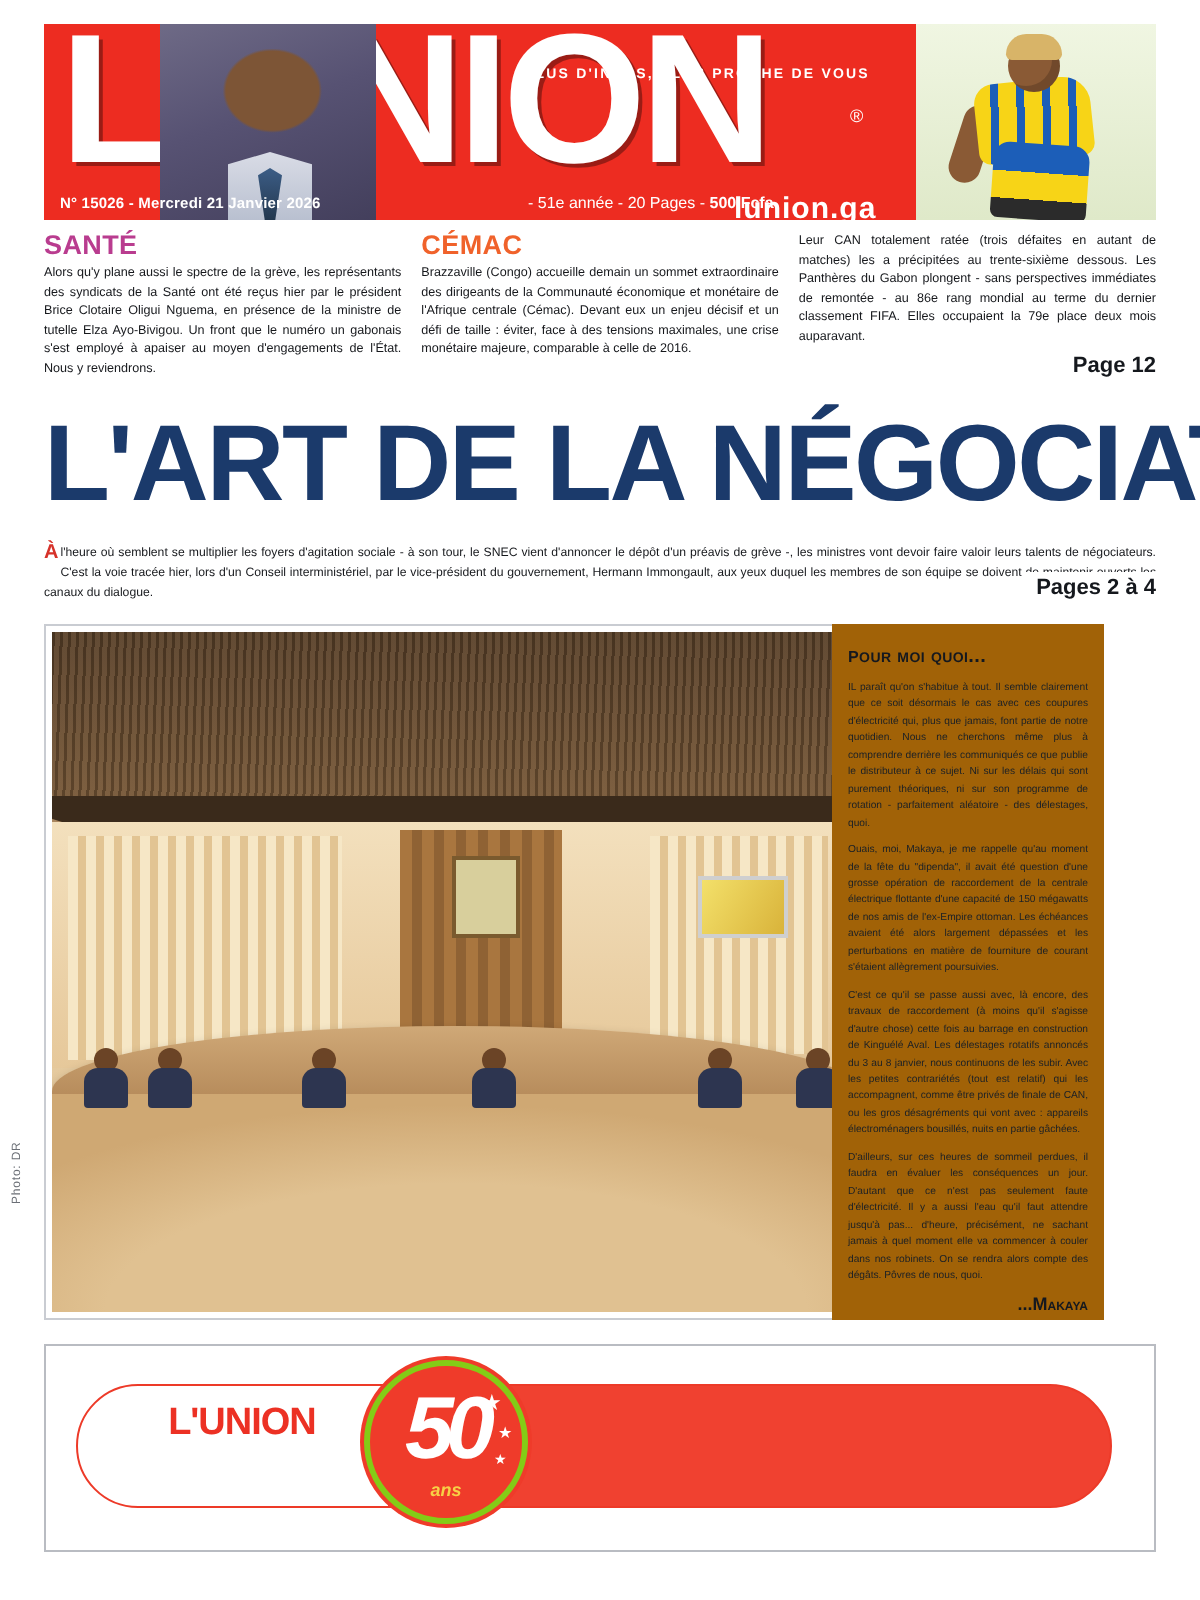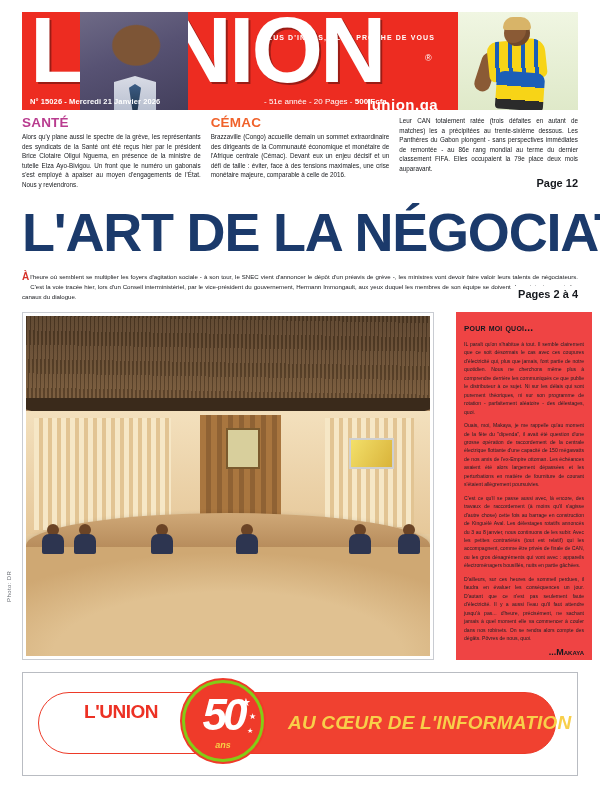--- a/index.html
+++ b/index.html
@@ -311,23 +311,23 @@
     color: #6b6f76;
     letter-spacing: .4px;
     transform: rotate(-90deg);
     transform-origin: left bottom;
     white-space: nowrap;
   }
 
   
   .opinion {
     position: absolute;
-    left: 456px; top: 312px;
+    left: 416px; top: 312px;
     width: 136px; height: 348px;
-    background: #ef4444;
+    background: #a16207;
     padding: 8px 8px 6px 8px;
     overflow: hidden;
   }
   .opinion-title {
     font-size: 10px;
     font-weight: bold;
     color: #14181f;
     letter-spacing: .2px;
     margin-bottom: 6px;
     font-variant: small-caps;
@@ -548,17 +548,16 @@
       </div>
 
       <div class="ad-badge">
         <div class="ad-badge-num">50</div>
         <span class="ad-star" style="left:56px; top:14px;">★</span>
         <span class="ad-star" style="left:64px; top:30px; font-size:8px;">★</span>
         <span class="ad-star" style="left:62px; top:44px; font-size:7px;">★</span>
         <div class="ad-badge-ans">ans</div>
       </div>
 
-      <div class="ad-slogan">AU CŒUR DE L'INFORMATION</div>
     </div>
   </div>
 
 </div>
 
 </body></html>

